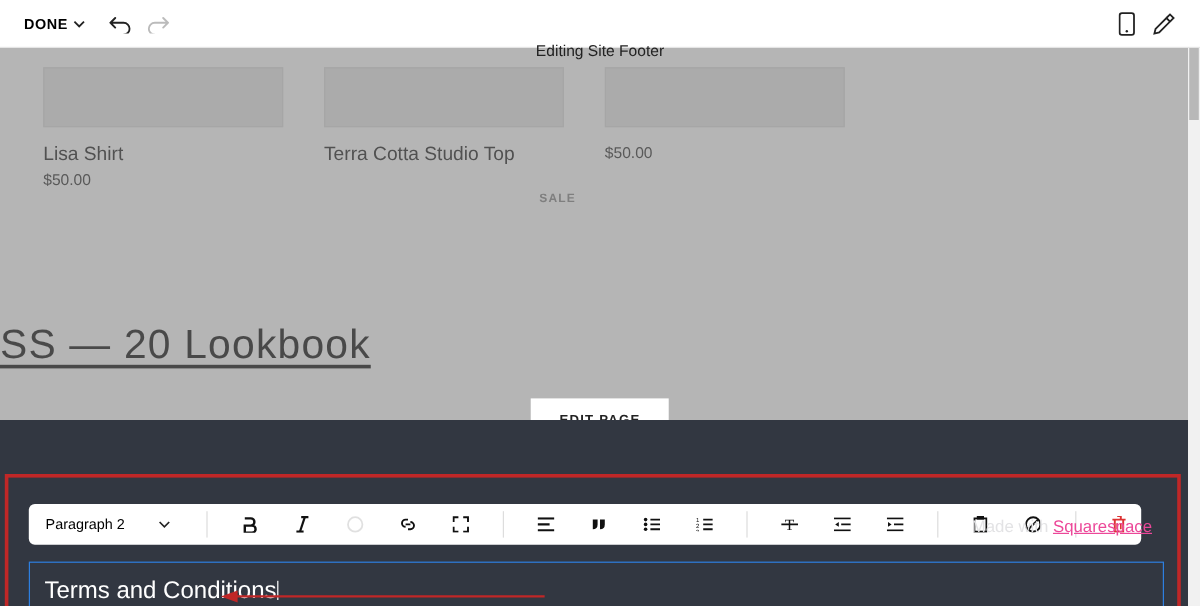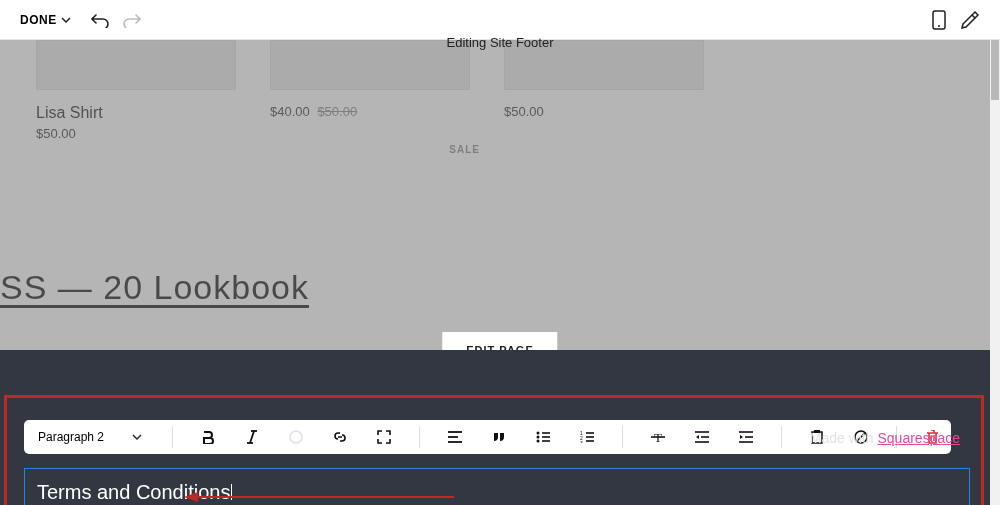--- a/index.html
+++ b/index.html
@@ -76,21 +76,21 @@
     z-index: 2;
   }
   .products {
     position: absolute;
     top: 0;
     left: 36px;
     right: 20px;
     display: flex;
     gap: 34px;
   }
-  .product { width: 200px; position: relative; }
+  .product { width: 200px; position: relative; margin-top: 16px; }
   .product-img {
     height: 50px;
     background: #e8e8e8;
     margin-bottom: 14px;
     border: 1px solid #ddd;
   }
   .product-name { font-size: 16px; color: #222; margin-bottom: 4px; }
   .product-price { font-size: 13px; color: #333; }
   .product-price .strike { text-decoration: line-through; color: #888; margin-left: 4px; }
   .sale-badge {
@@ -270,24 +270,21 @@
 <div class="canvas">
 
   <div class="products">
     <div class="product">
       <div class="product-img"></div>
       <div class="product-name">Lisa Shirt</div>
       <div class="product-price">$50.00</div>
     </div>
     <div class="product">
       <div class="product-img"></div>
-      <div class="product-price">
-        <span>$40.00</span>
-        <span class="strike">$50.00</span>
-      </div>
+      <div class="product-name">Terra Cotta Studio Top</div>
       <div class="sale-badge">SALE</div>
     </div>
     <div class="product">
       <div class="product-img"></div>
       <div class="product-price">$50.00</div>
     </div>
   </div>
 
   <div class="lookbook">
     <h1>SS — 20 Lookbook</h1>

